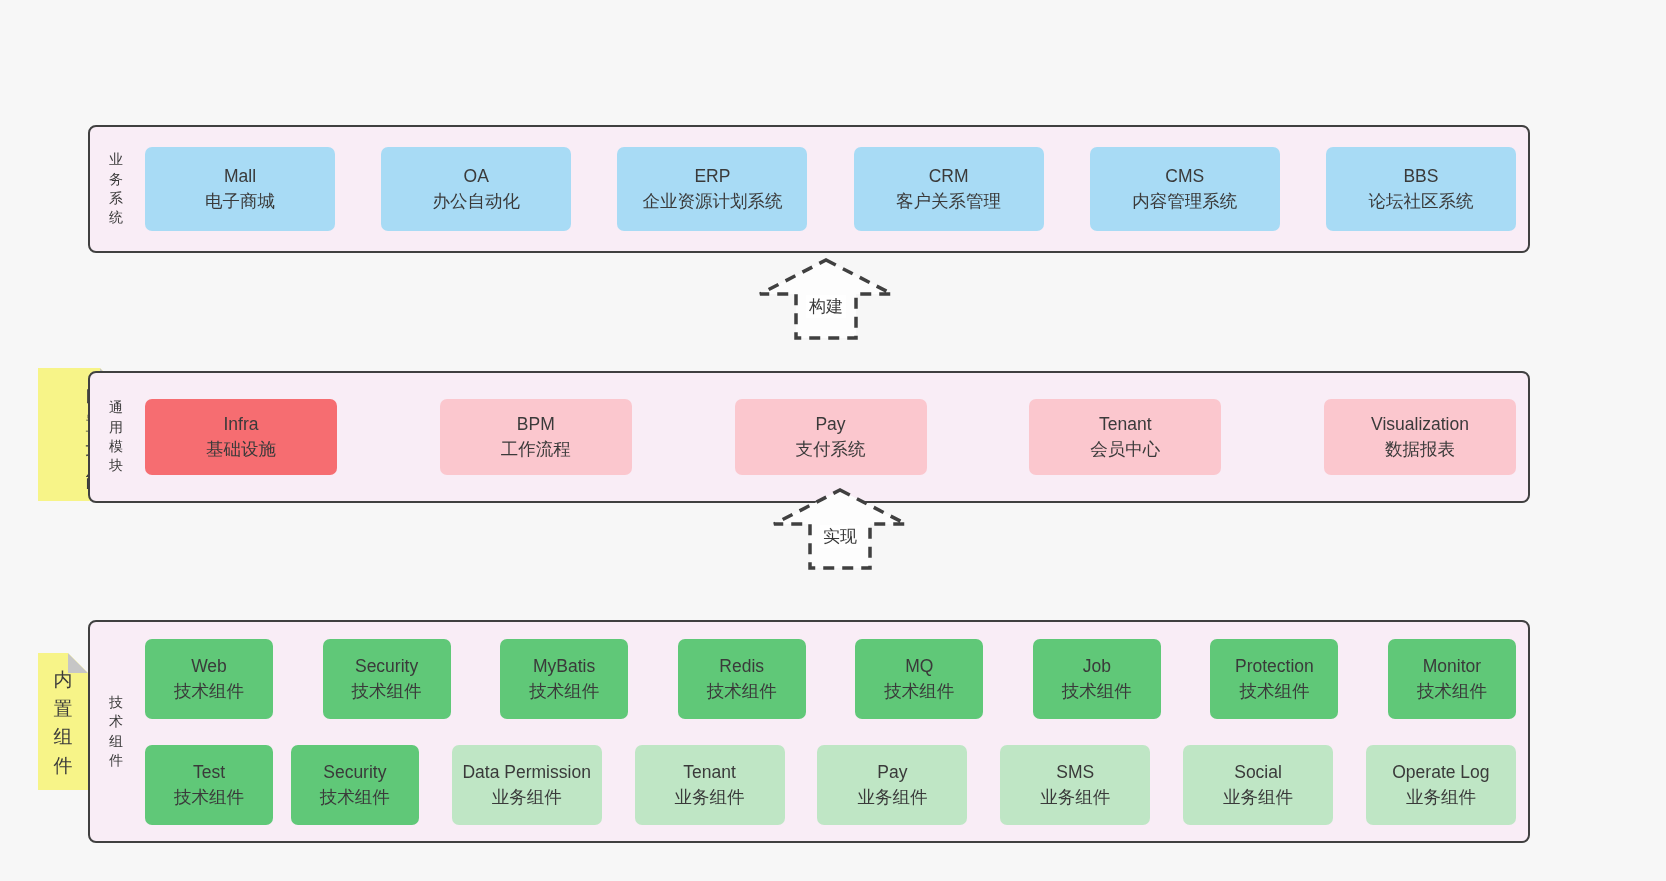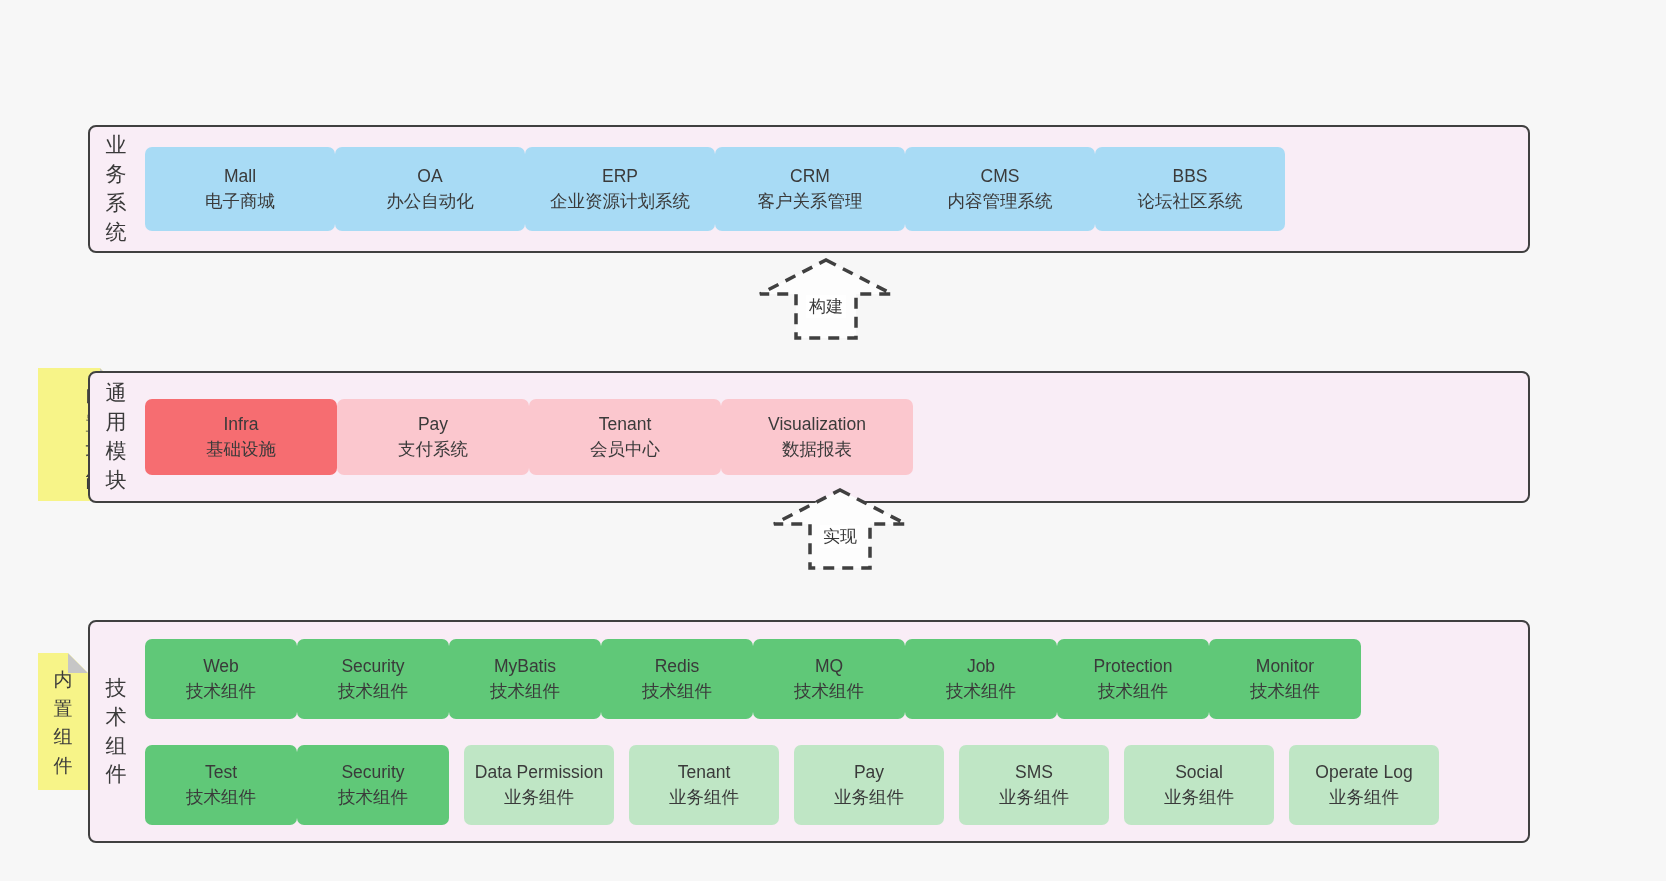--- a/index.html
+++ b/index.html
@@ -7,31 +7,31 @@
     --blue:#a8dbf5; --red:#f66d71; --pink:#fbc7ce;
     --green:#60c878; --green-light:#bfe6c5;
     --sticky-yellow:#f7f488; --sticky-fold:#c6c6c6; --text:#3a3a3a;
   }
   html,body{margin:0;padding:0;}
   body{background:var(--page-bg);font-family:"Liberation Sans","DejaVu Sans",sans-serif;color:var(--text);}
   .canvas{position:relative;width:1666px;height:881px;background:var(--page-bg);overflow:hidden;}
 
   .panel{position:absolute;background:var(--panel-bg);border:2px solid var(--panel-border);
          border-radius:8px;box-sizing:border-box;display:flex;align-items:center;}
-  .v-label{flex:0 0 auto;margin-left:13px;width:26px;font-size:21px;line-height:1.38;
+  .v-label{flex:0 0 auto;margin-left:13px;width:26px;font-size:14px;line-height:1.38;
            text-align:center;word-break:break-all;color:var(--text);}
   .rows{flex:1 1 auto;margin:0 12px 0 16px;display:flex;flex-direction:column;justify-content:center;gap:26px;}
-  .row{display:flex;justify-content:flex-start;}
+  .row{display:flex;justify-content:space-between;}
 
   .box{border-radius:7px;display:flex;flex-direction:column;align-items:center;justify-content:center;
        text-align:center;font-size:17.5px;line-height:1.42;color:var(--text);box-sizing:border-box;padding:4px 6px;}
   .box.blue{background:var(--blue);width:190px;height:84px;}
   .box.red{background:var(--red);width:192px;height:76px;}
   .box.pink{background:var(--pink);width:192px;height:76px;}
-  .box.green{background:var(--green);width:152px;height:80px;}
+  .box.green{background:var(--green);width:128px;height:80px;}
   .box.green-light{background:var(--green-light);width:150px;height:80px;margin-left:15px;}
 
   .sticky{position:absolute;background:var(--sticky-yellow);
           clip-path:polygon(0 0,calc(100% - 20px) 0,100% 20px,100% 100%,0 100%);}
   .sticky .fold{position:absolute;top:0;right:0;width:20px;height:20px;background:var(--sticky-fold);
           clip-path:polygon(0 0,100% 100%,0 100%);}
   .sticky .sticky-text{margin:13px auto 0;width:22px;font-size:19px;line-height:1.5;
           text-align:center;word-break:break-all;color:var(--text);}
 
   .arrow-wrap{position:absolute;width:140px;height:86px;text-decoration:underline;}
@@ -89,20 +89,24 @@
   </div>
   <section class="panel" style="left:88px;top:371px;width:1442px;height:132px;">
     <div class="v-label">通用模块</div>
     <div class="rows">
       <div class="row">
           <div class="box red">
             <div>Infra</div>
             <div>基础设施</div>
           </div>
           <div class="box pink">
+            <div>BPM</div>
+            <div>工作流程</div>
+          </div>
+          <div class="box pink">
             <div>Pay</div>
             <div>支付系统</div>
           </div>
           <div class="box pink">
             <div>Tenant</div>
             <div>会员中心</div>
           </div>
           <div class="box pink">
             <div>Visualization</div>
             <div>数据报表</div>

